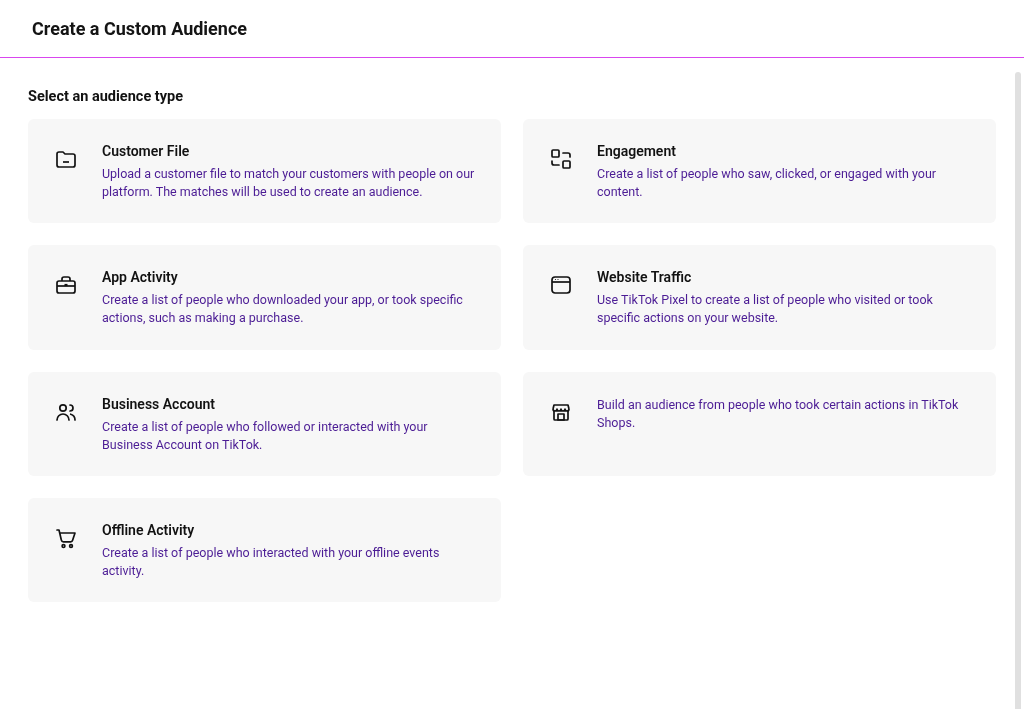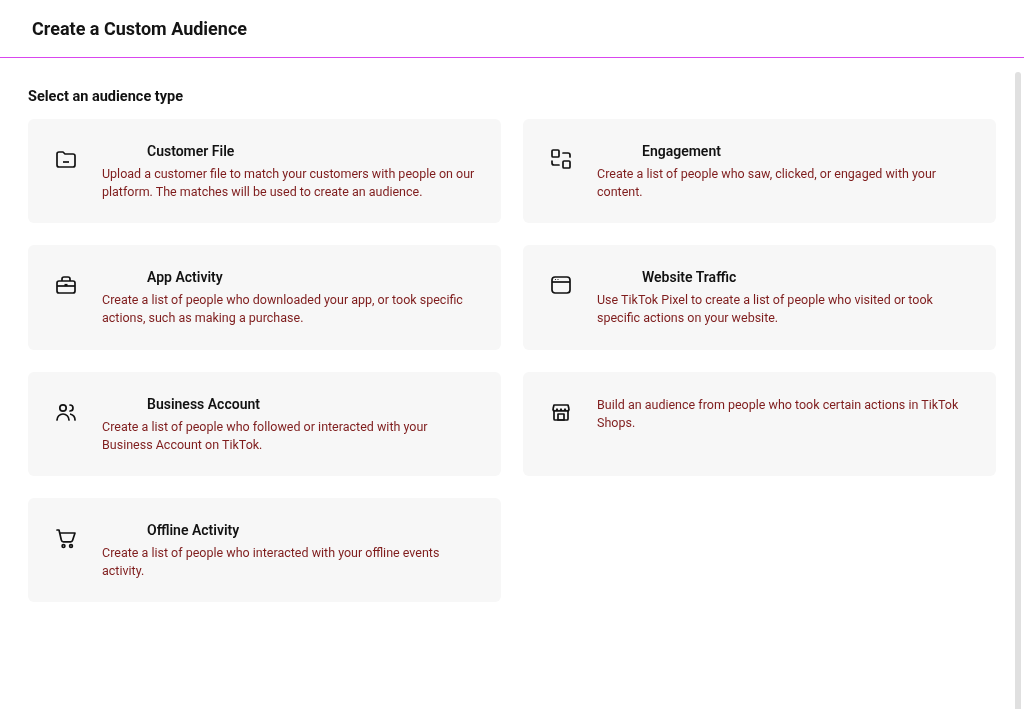--- a/index.html
+++ b/index.html
@@ -65,26 +65,25 @@
     color: #121212;
     margin-top: 2px;
   }
   .card-icon svg { width: 24px; height: 24px; }
   .card-body { flex: 1; }
   .card-title {
     font-size: 14px;
     font-weight: 600;
     color: #121212;
     margin-bottom: 6px;
-    margin-left: 45px;
   }
   .card-desc {
     font-size: 12.5px;
     line-height: 1.45;
-    color: #7f1d1d;
+    color: #4c1d95;
   }
   .scrollbar {
     position: absolute;
     right: 3px;
     top: 14px;
     width: 6px;
     height: 640px;
     background: #e0e0e0;
     border-radius: 3px;
   }

